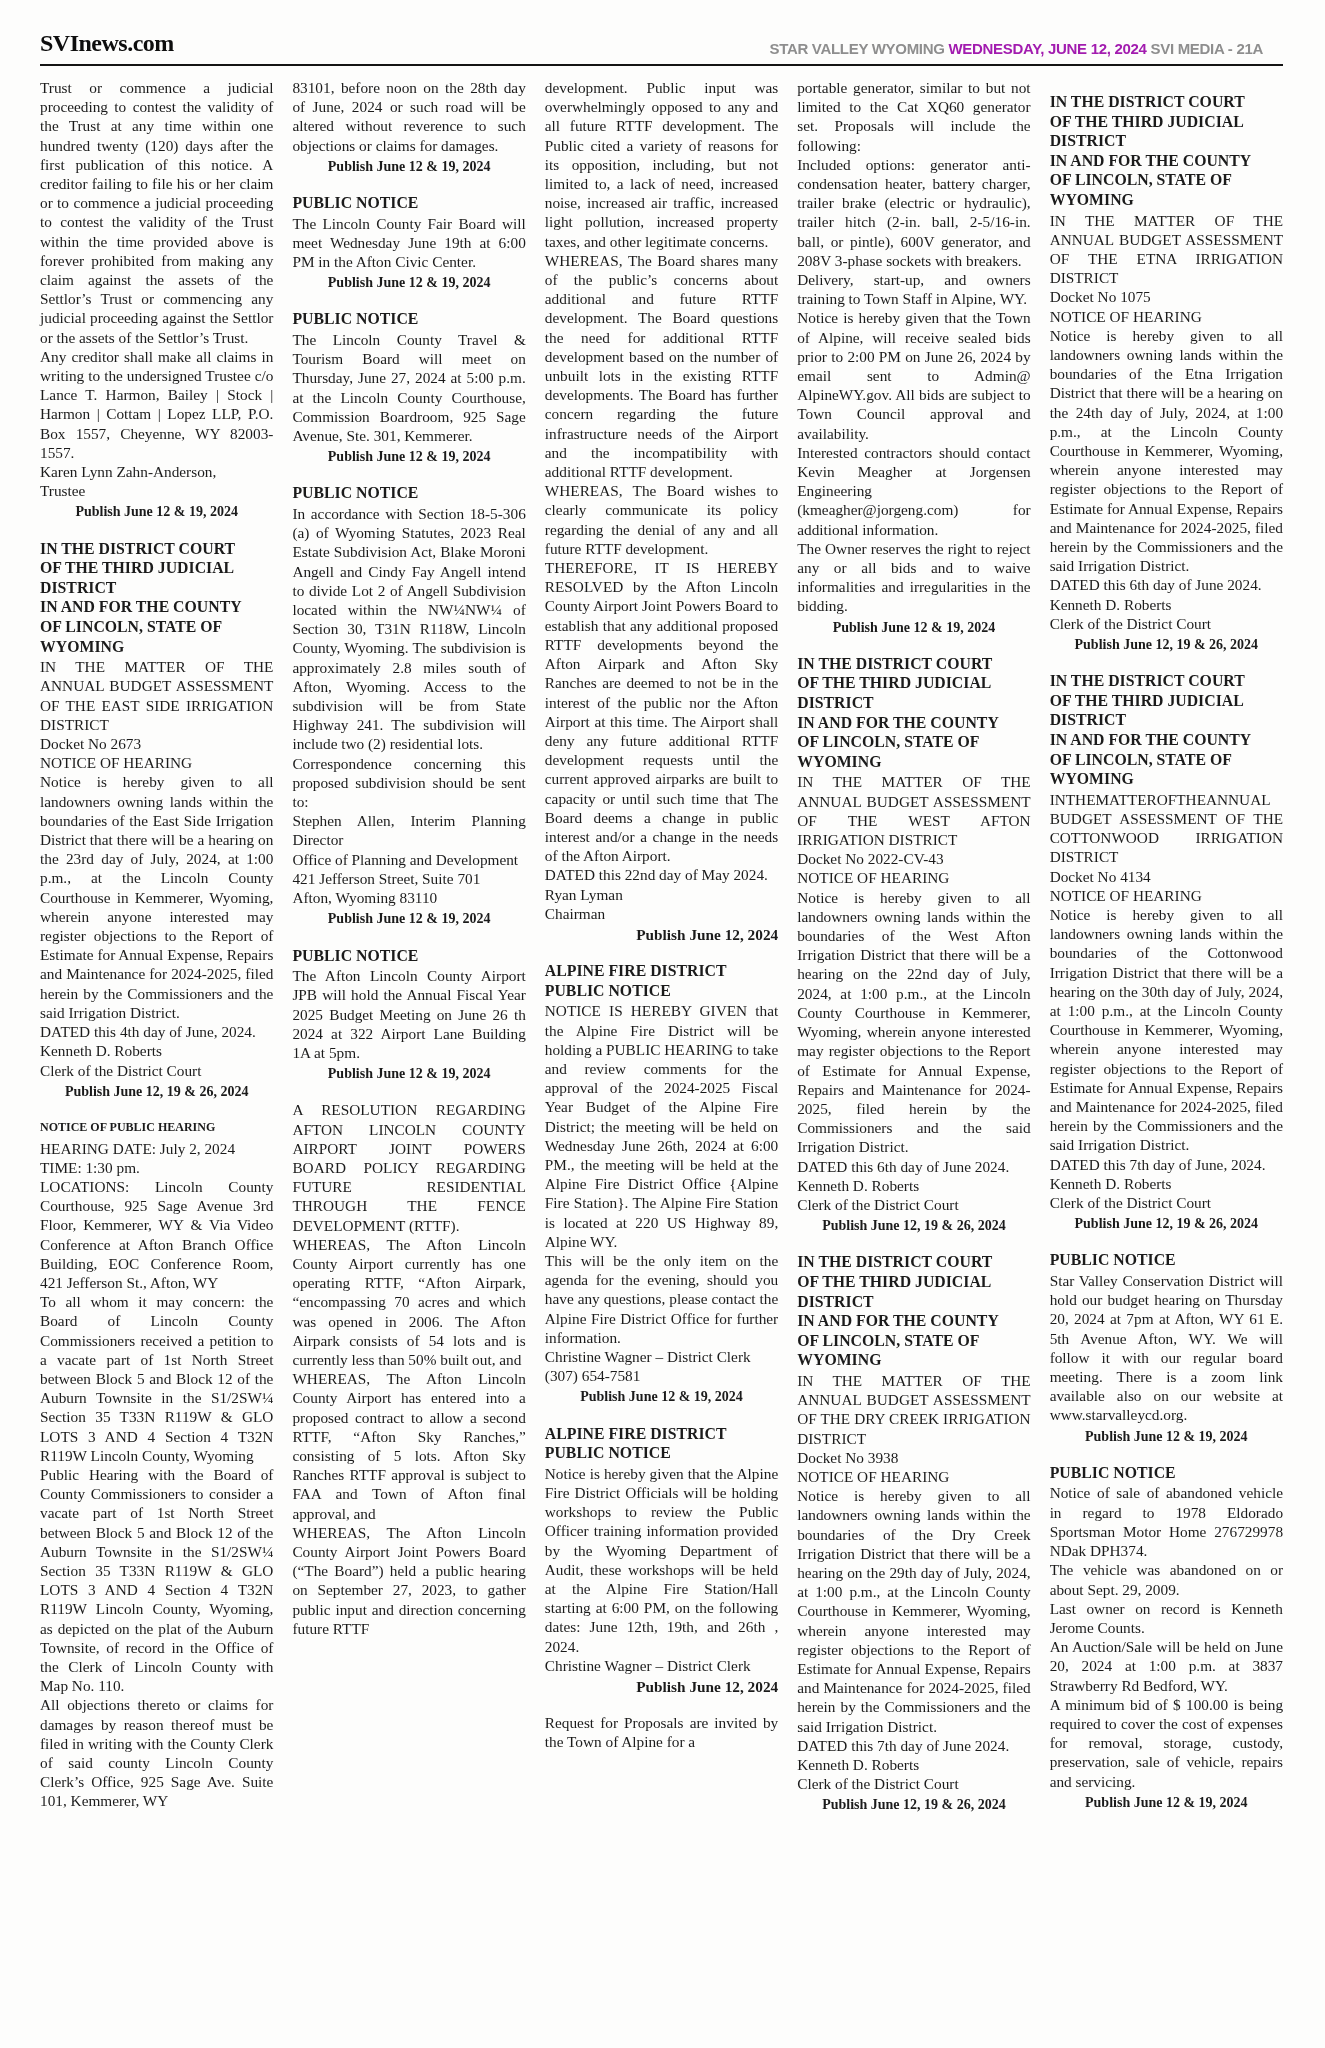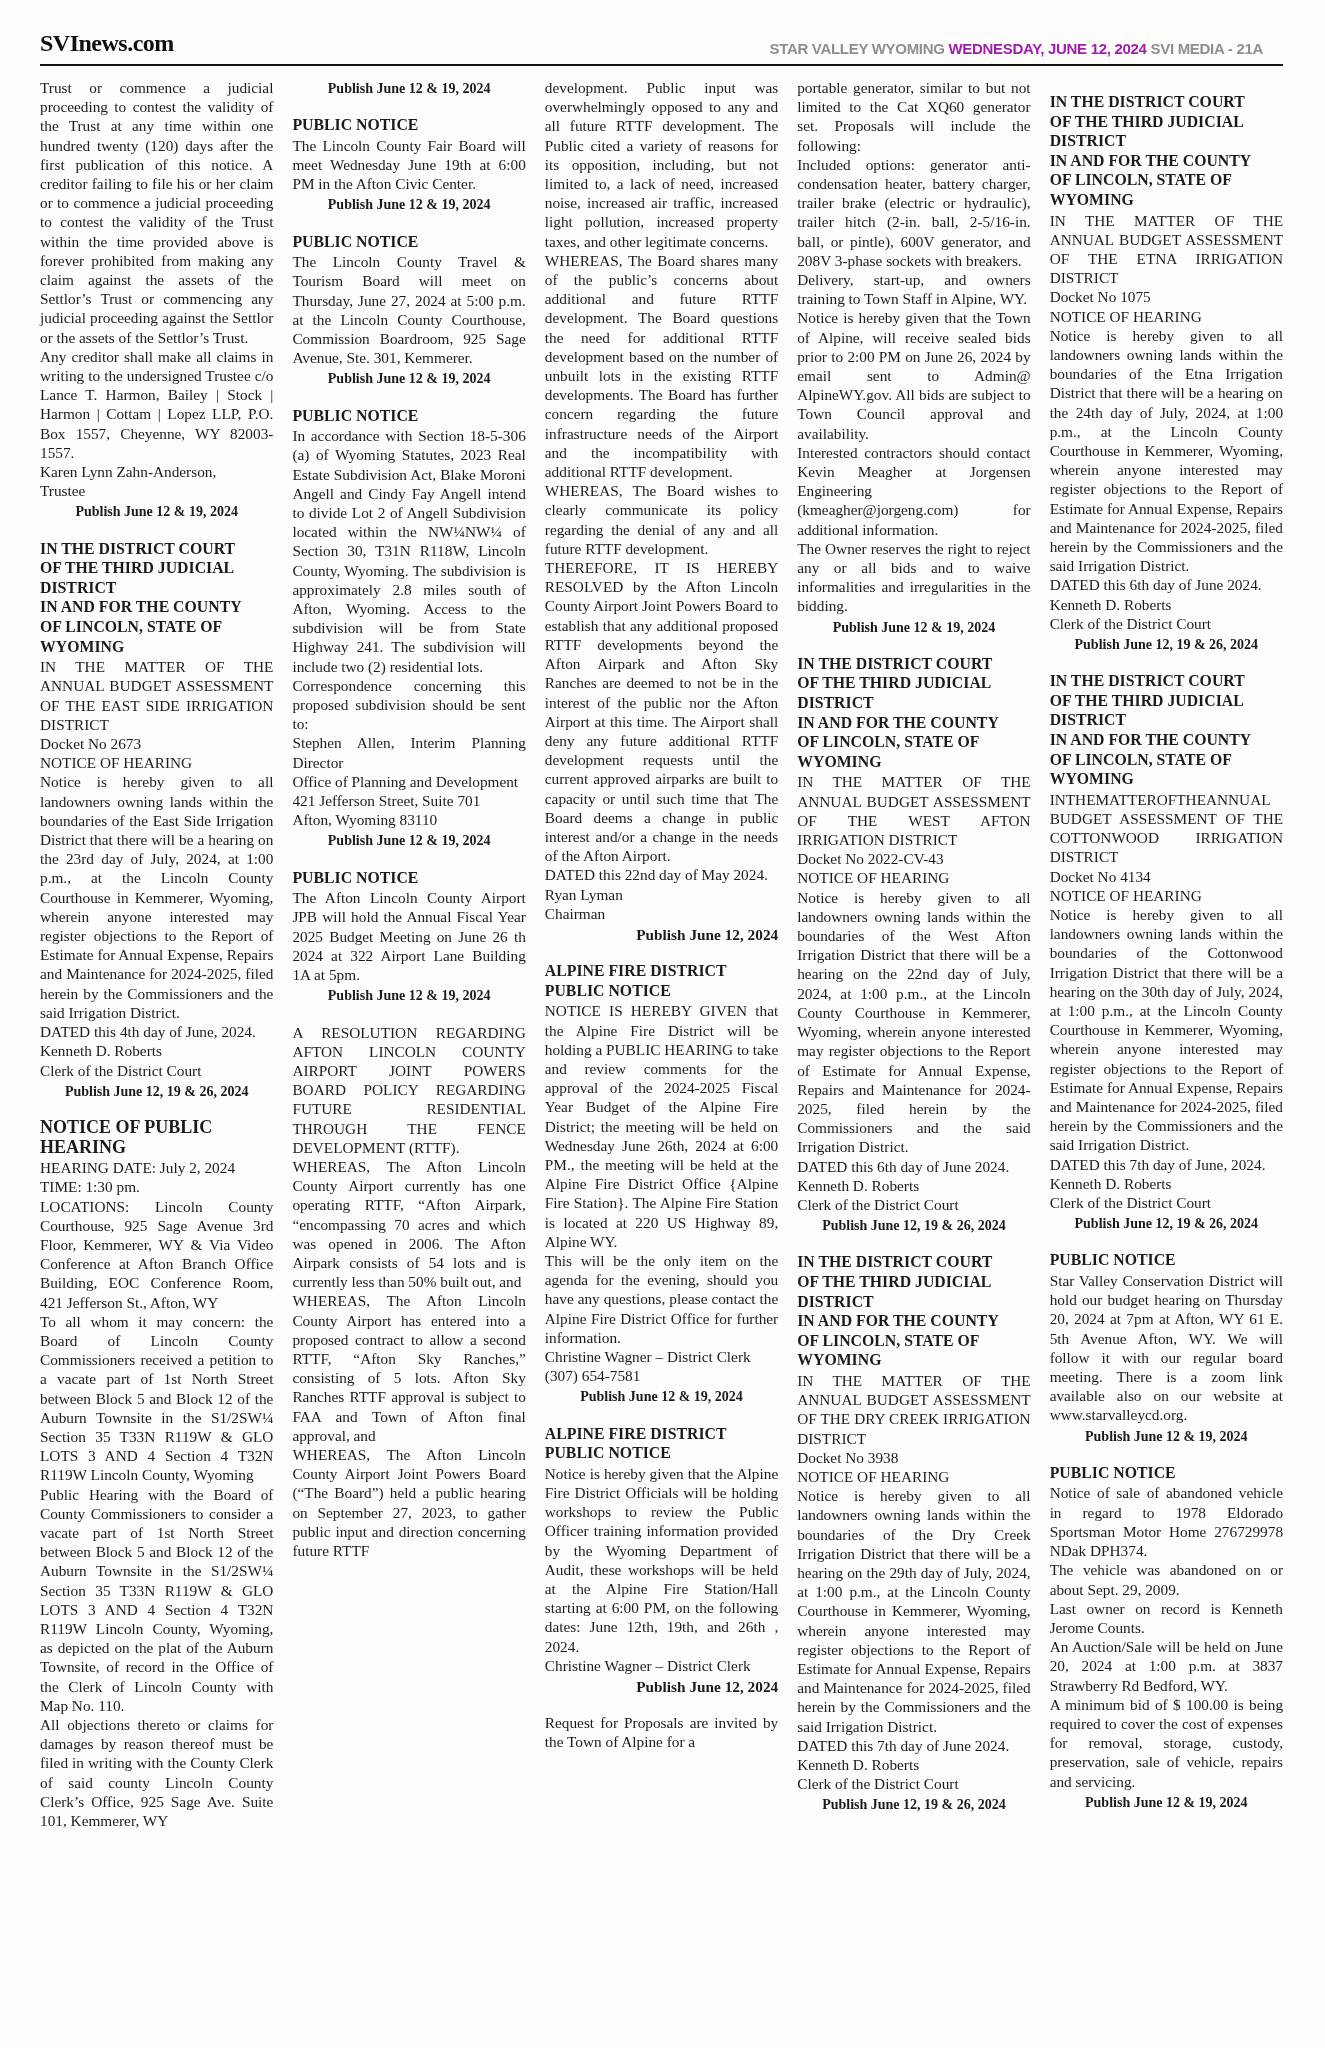--- a/index.html
+++ b/index.html
@@ -35,21 +35,21 @@
   .blk-body{
     font-size:15.3px;line-height:19.2px;text-align:justify;
     white-space:pre-line;margin:0 0 2px 0;hyphens:none;
   }
   .blk-heading{
     font-weight:bold;white-space:pre-line;
     font-size:15.8px;line-height:19.6px;margin:0 0 1px 0;
   }
   .blk-heading-left{
     font-weight:bold;text-align:left;white-space:pre-line;
-    font-size:18px;line-height:19.6px;margin:0 0 1px 0;
+    font-size:12px;line-height:19.6px;margin:0 0 1px 0;
   }
   .blk-publish{
     font-weight:bold;text-align:center;font-size:14px;line-height:19.2px;
     margin:1px 0 17px 0;
   }
   .blk-publish-right{
     font-weight:bold;text-align:right;font-size:15.3px;line-height:19.2px;
     margin:1px 0 17px 0;
   }
 </style>
@@ -85,20 +85,21 @@
       <p class="blk-publish">Publish June 12, 19 &amp; 26, 2024</p>
       <p class="blk-heading-left">NOTICE OF PUBLIC HEARING</p>
       <p class="blk-body">HEARING DATE: July 2, 2024
 TIME: 1:30 pm.
 LOCATIONS: Lincoln County Courthouse, 925 Sage Avenue 3rd Floor, Kemmerer, WY &amp; Via Video Conference at Afton Branch Office Building, EOC Conference Room, 421 Jefferson St., Afton, WY
 To all whom it may concern: the Board of Lincoln County Commissioners received a petition to  a vacate part of 1st North Street between Block 5 and Block 12 of the Auburn Townsite in the S1/2SW¼ Section 35 T33N R119W &amp; GLO LOTS 3 AND 4 Section 4 T32N R119W Lincoln County, Wyoming
 Public Hearing with the Board of County Commissioners to consider a vacate part of 1st North Street between Block 5 and Block 12 of the Auburn Townsite in the S1/2SW¼ Section 35 T33N R119W &amp; GLO LOTS 3 AND 4 Section 4 T32N R119W Lincoln County, Wyoming, as depicted on the plat of the Auburn Townsite, of record in the Office of the Clerk of Lincoln County with Map No. 110.
 All objections thereto or claims for damages by reason thereof must be filed in writing with the County Clerk of said county Lincoln County Clerk’s Office, 925 Sage Ave. Suite 101,  Kemmerer, WY</p>
     </div>
     <div class="col">
+      <p class="blk-body">83101, before noon on the 28th day of June, 2024 or such road will be altered  without reverence to such objections or claims for damages.</p>
       <p class="blk-publish">Publish June 12 &amp; 19, 2024</p>
       <p class="blk-heading">PUBLIC NOTICE</p>
       <p class="blk-body">The Lincoln County Fair Board will meet Wednesday June 19th at 6:00 PM in the Afton Civic Center.</p>
       <p class="blk-publish">Publish June 12 &amp; 19, 2024</p>
       <p class="blk-heading">PUBLIC NOTICE</p>
       <p class="blk-body">The Lincoln County Travel &amp; Tourism Board will meet on Thursday, June 27, 2024 at 5:00 p.m. at the Lincoln County Courthouse, Commission Boardroom, 925 Sage Avenue, Ste. 301, Kemmerer.</p>
       <p class="blk-publish">Publish June 12 &amp; 19, 2024</p>
       <p class="blk-heading">PUBLIC NOTICE</p>
       <p class="blk-body">In accordance with Section 18-5-306 (a) of Wyoming Statutes, 2023 Real Estate Subdivision Act, Blake Moroni Angell and Cindy Fay Angell intend to divide Lot 2 of Angell Subdivision located within the NW¼NW¼ of Section 30, T31N R118W, Lincoln County, Wyoming. The subdivision is approximately 2.8 miles south of Afton, Wyoming. Access to the subdivision will be from State Highway 241. The subdivision will include two (2) residential lots.
 Correspondence concerning this proposed subdivision should be sent to:

